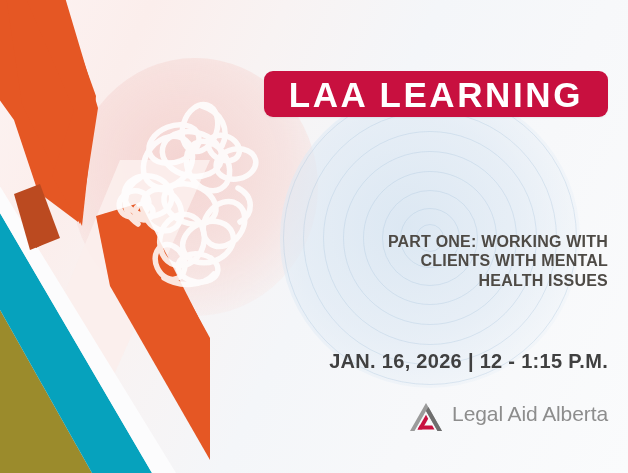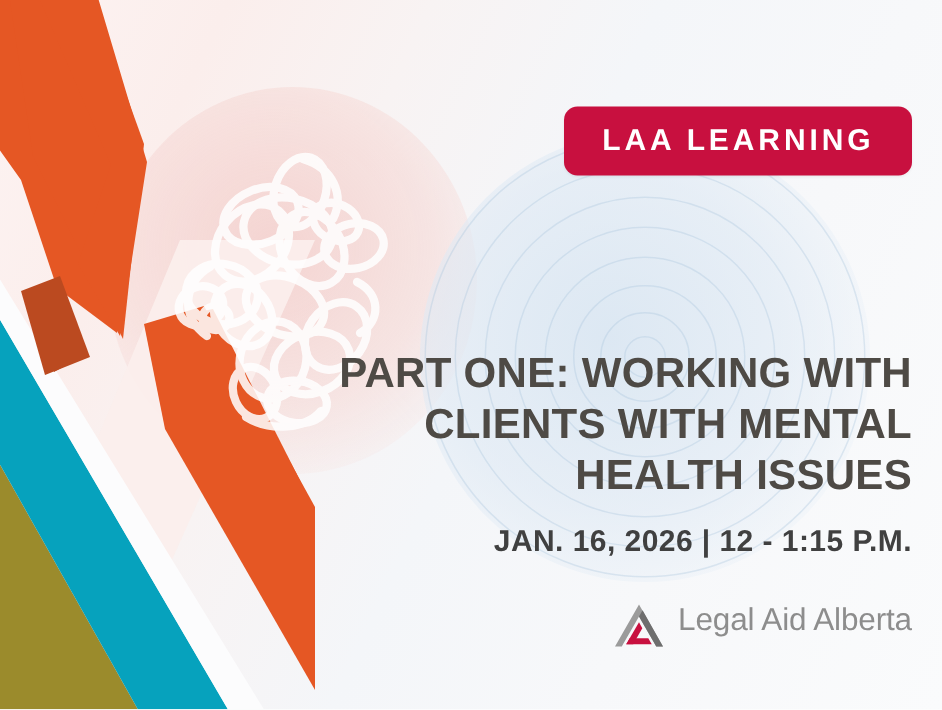--- a/index.html
+++ b/index.html
@@ -128,21 +128,21 @@
     padding: 0 25px;
     display: flex;
     align-items: center;
     justify-content: center;
     background: #c8103f;
     border-radius: 9px;
     box-shadow: 0 1px 2px rgba(0,0,0,0.06);
   }
   .badge-text {
     color: #ffffff;
-    font-size: 20px;
+    font-size: 35px;
     font-weight: bold;
     letter-spacing: 2.6px;
     line-height: 1;
     white-space: nowrap;
     font-family: "Liberation Sans", sans-serif;
   }
 
   .title {
     position: absolute;
     right: 20px;
@@ -157,21 +157,21 @@
   }
   .title .ln { display: block; }
 
   .subtitle {
     position: absolute;
     right: 20px;
     top: 232px;
     width: 588px;
     text-align: right;
     color: #4e4a45;
-    font-size: 28px;
+    font-size: 16px;
     font-weight: bold;
     line-height: 1.21;
     letter-spacing: 0.2px;
   }
   .subtitle .ln { display: block; }
 
   .datetime {
     position: absolute;
     right: 20px;
     top: 350px;

